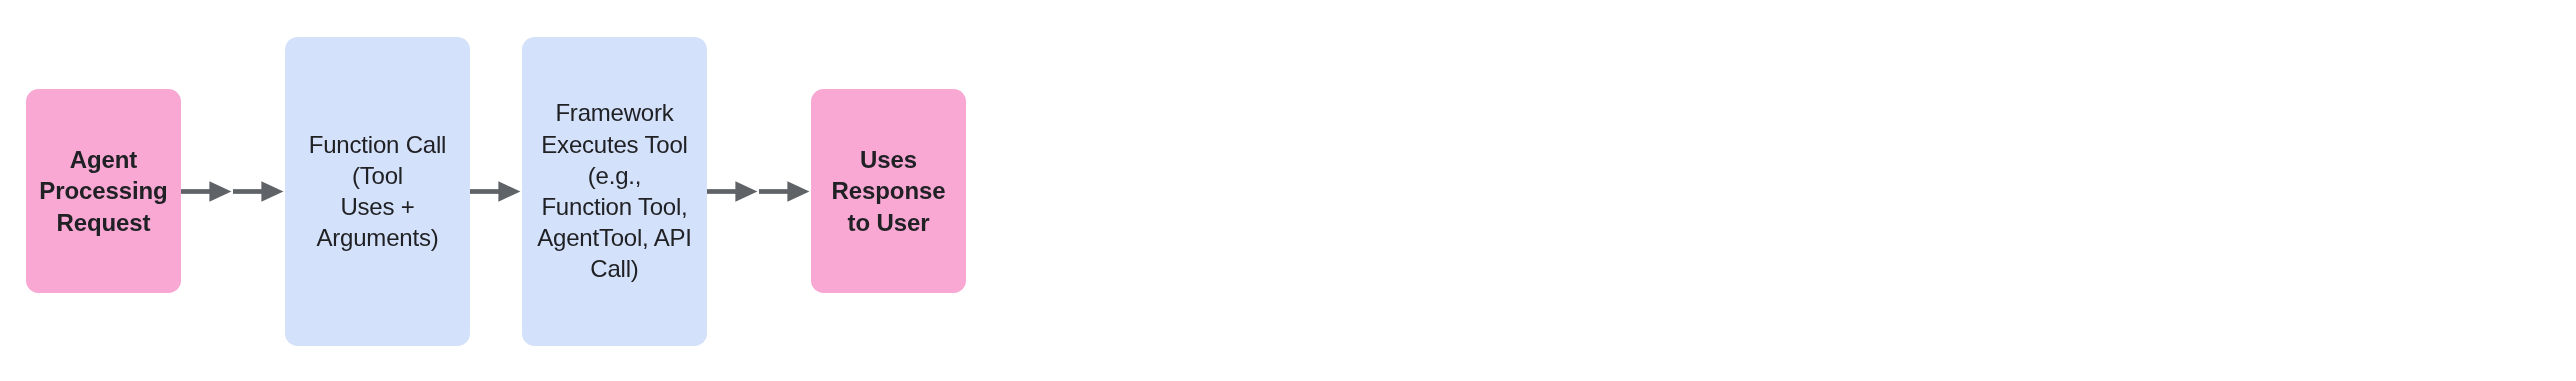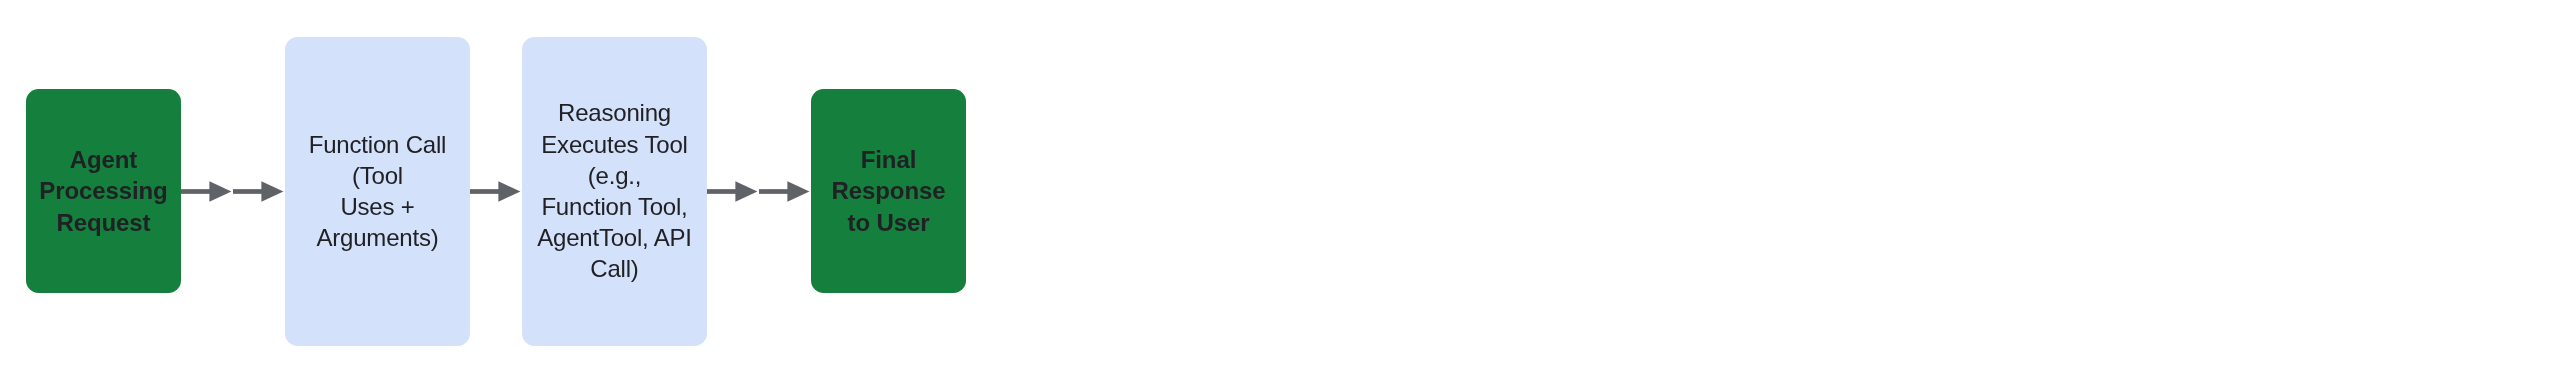--- a/index.html
+++ b/index.html
@@ -50,21 +50,21 @@
 
   .node-label {
     display: block;
     width: 100%;
     white-space: pre-line;
     padding: 0 7.8px;
     box-sizing: border-box;
   }
 
   .node.terminal {
-    background: #15803d;
+    background: #f9a8d4;
     width: 155px;
     height: 204px;
     font-size: 24px;
     font-weight: bold;
     line-height: 1.30;
     letter-spacing: -0.1px;
   }
 
   .node.process {
     background: #d4e1fa;
@@ -125,21 +125,21 @@
     </div>
 
     <div class="connector">
       <svg width="52" height="27" viewBox="0 0 66 34" aria-hidden="true">
         <line x1="0" y1="17" x2="40" y2="17" stroke="#5f6368" stroke-width="6"></line>
         <polygon points="36,4 64,17 36,30" fill="#5f6368"></polygon>
       </svg>
     </div>
 
     <div class="node process">
-      <span class="node-label">Reasoning
+      <span class="node-label">Framework
 Executes Tool (e.g.,
 Function Tool,
 AgentTool, API Call)</span>
     </div>
 
     <div class="connector">
       <svg width="52" height="27" viewBox="0 0 66 34" aria-hidden="true">
         <line x1="0" y1="17" x2="40" y2="17" stroke="#5f6368" stroke-width="6"></line>
         <polygon points="36,4 64,17 36,30" fill="#5f6368"></polygon>
       </svg>
@@ -147,19 +147,19 @@
 
 
     <div class="connector">
       <svg width="52" height="27" viewBox="0 0 66 34" aria-hidden="true">
         <line x1="0" y1="17" x2="40" y2="17" stroke="#5f6368" stroke-width="6"></line>
         <polygon points="36,4 64,17 36,30" fill="#5f6368"></polygon>
       </svg>
     </div>
 
     <div class="node terminal">
-      <span class="node-label">Final Response
+      <span class="node-label">Uses Response
 to User</span>
     </div>
 
   </div>
 </div>
 
 
 </body></html>

